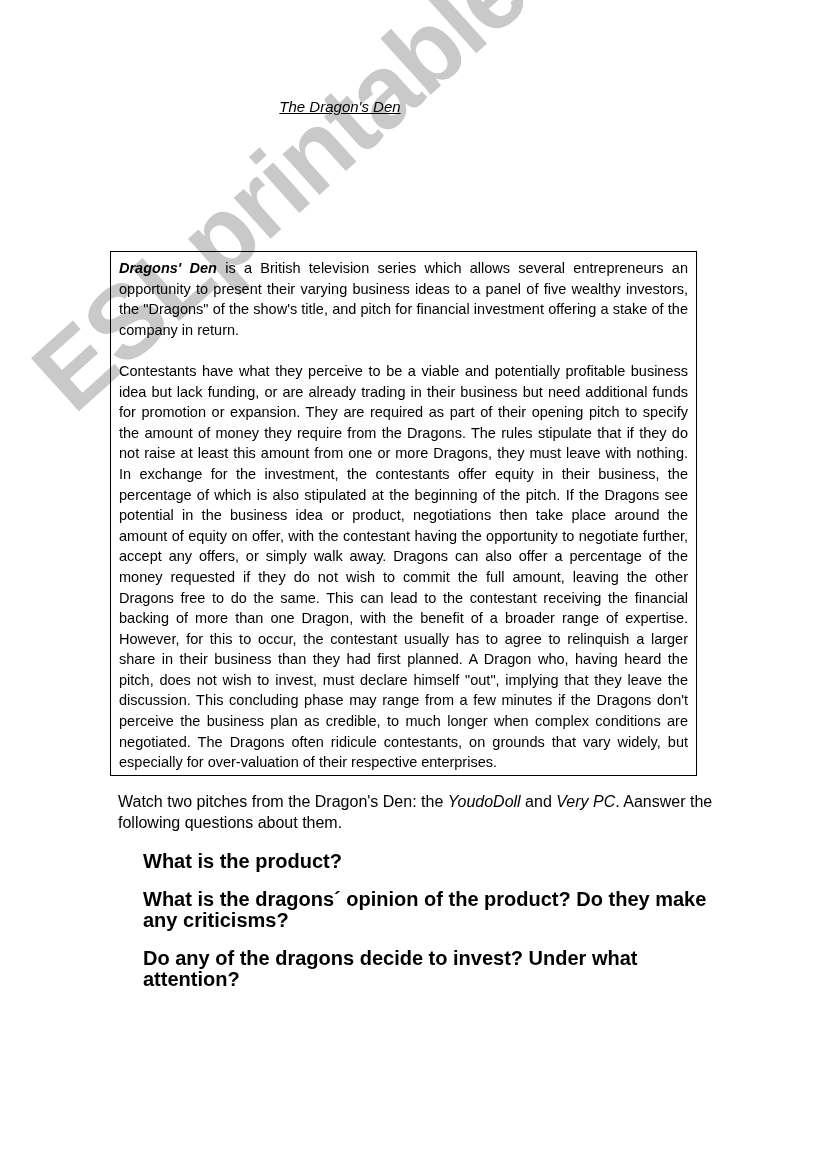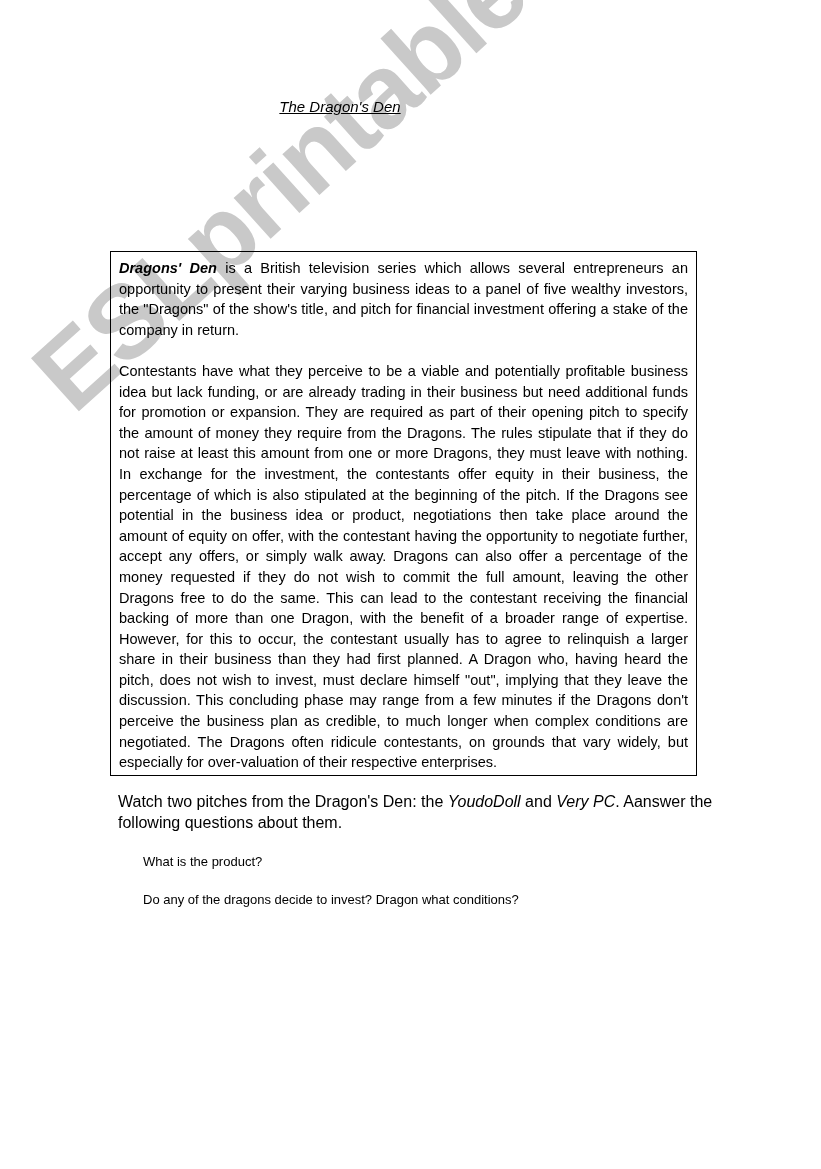--- a/index.html
+++ b/index.html
@@ -109,22 +109,23 @@
   }
   .watch i {
     font-style: italic;
   }
 
   .questions {
     position: absolute;
     left: 143px;
     top: 851px;
     width: 580px;
-    font-size: 13px;
+    font-size: 20px;
     line-height: 21px;
+    font-weight: bold;
   }
   .questions p {
     margin: 0 0 17px 0;
   }
   .questions p:last-child {
     margin-bottom: 0;
   }
 </style>
 </head>
 <body>
@@ -144,17 +145,18 @@
       <div class="box-inner">
         <p><b>Dragons' Den</b><span> is a British television series which allows several entrepreneurs an opportunity to present their varying business ideas to a panel of five wealthy investors, the "Dragons" of the show's title, and pitch for financial investment offering a stake of the company in return.</span></p>
         <p>Contestants have what they perceive to be a viable and potentially profitable business idea but lack funding, or are already trading in their business but need additional funds for promotion or expansion. They are required as part of their opening pitch to specify the amount of money they require from the Dragons. The rules stipulate that if they do not raise at least this amount from one or more Dragons, they must leave with nothing. In exchange for the investment, the contestants offer equity in their business, the percentage of which is also stipulated at the beginning of the pitch. If the Dragons see potential in the business idea or product, negotiations then take place around the amount of equity on offer, with the contestant having the opportunity to negotiate further, accept any offers, or simply walk away. Dragons can also offer a percentage of the money requested if they do not wish to commit the full amount, leaving the other Dragons free to do the same. This can lead to the contestant receiving the financial backing of more than one Dragon, with the benefit of a broader range of expertise. However, for this to occur, the contestant usually has to agree to relinquish a larger share in their business than they had first planned. A Dragon who, having heard the pitch, does not wish to invest, must declare himself "out", implying that they leave the discussion. This concluding phase may range from a few minutes if the Dragons don't perceive the business plan as credible, to much longer when complex conditions are negotiated. The Dragons often ridicule contestants, on grounds that vary widely, but especially for over-valuation of their respective enterprises.</p>
       </div>
     </div>
 
     <div class="watch"><span>Watch two pitches from the Dragon's Den: the </span><i>YoudoDoll</i><span> and </span><i>Very PC</i><span>. Aanswer the following questions about them.</span></div>
 
     <div class="questions">
       <p>What is the product?</p>
-      <p>Do any of the dragons decide to invest? Dragon what conditions?</p>
+      <p>What is the dragons´ opinion of the product? Do they make any criticisms?</p>
+      <p>Do any of the dragons decide to invest? Under what attention?</p>
     </div>
 
   </div>
 </div>
 
 </body></html>

